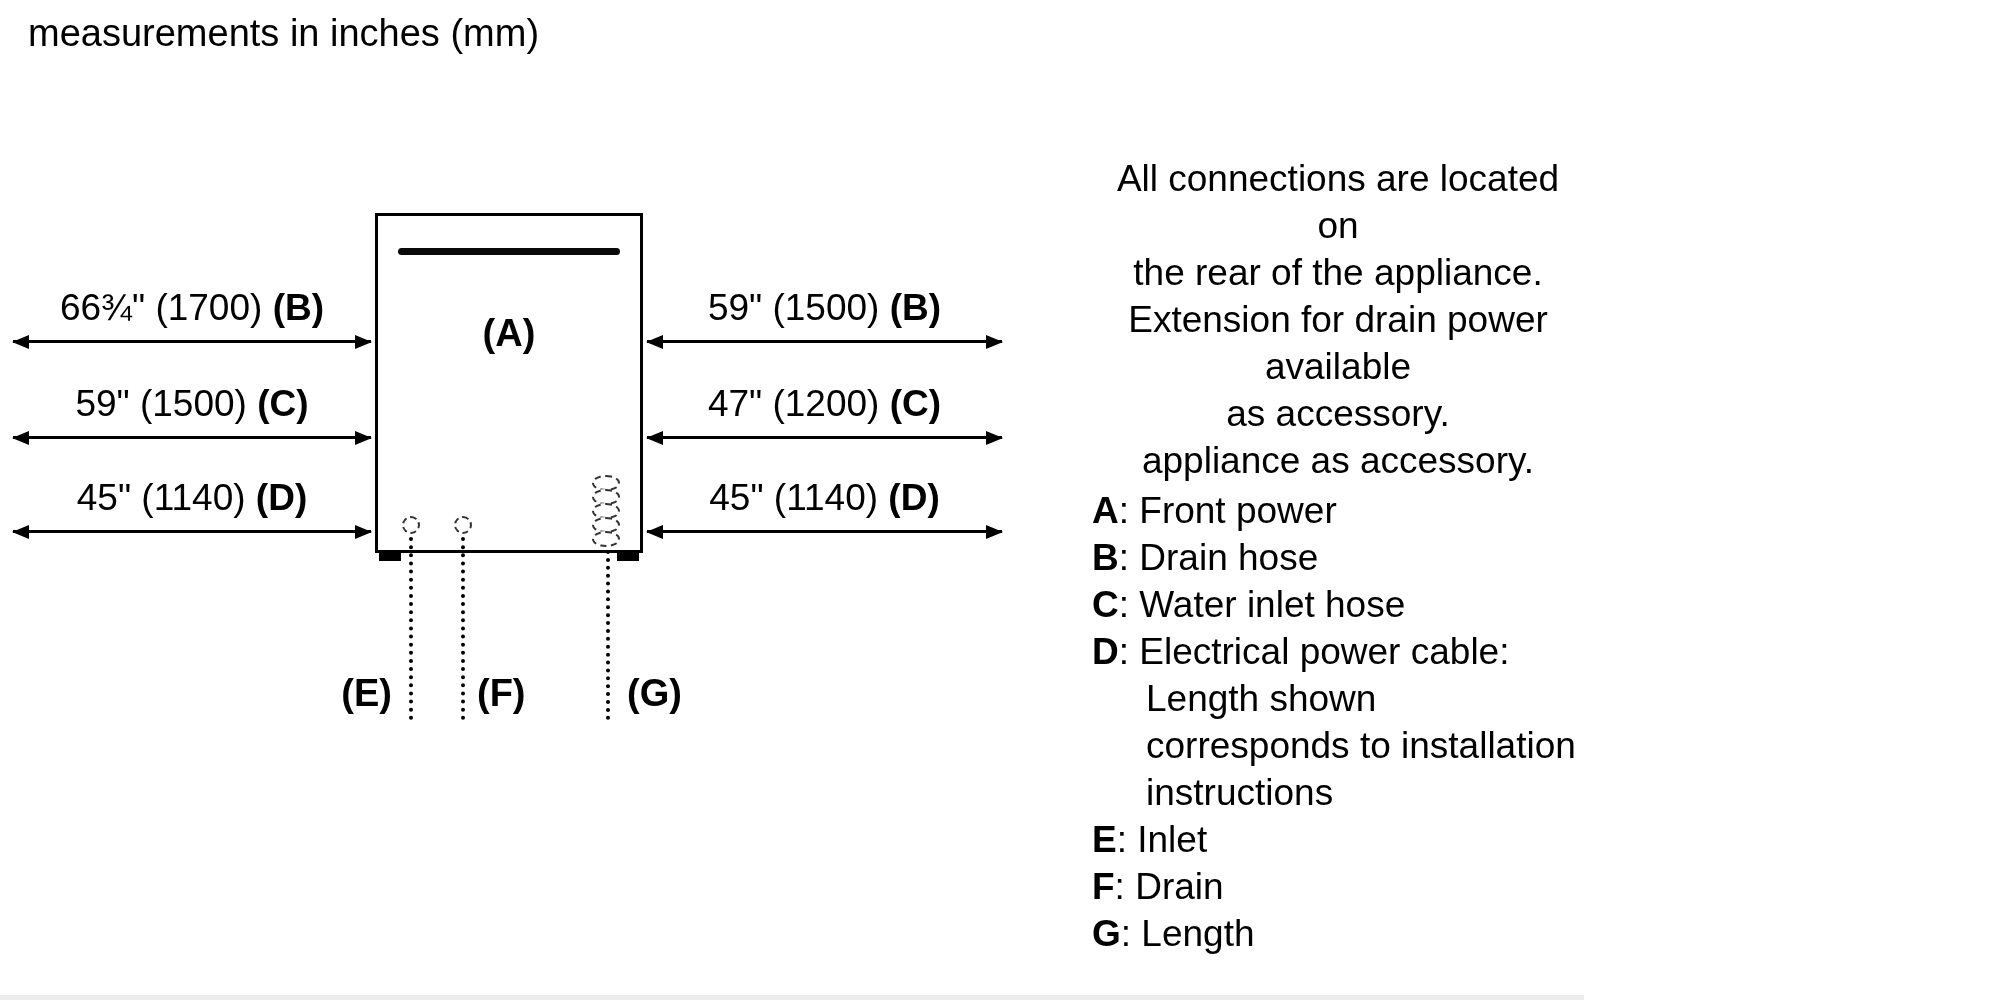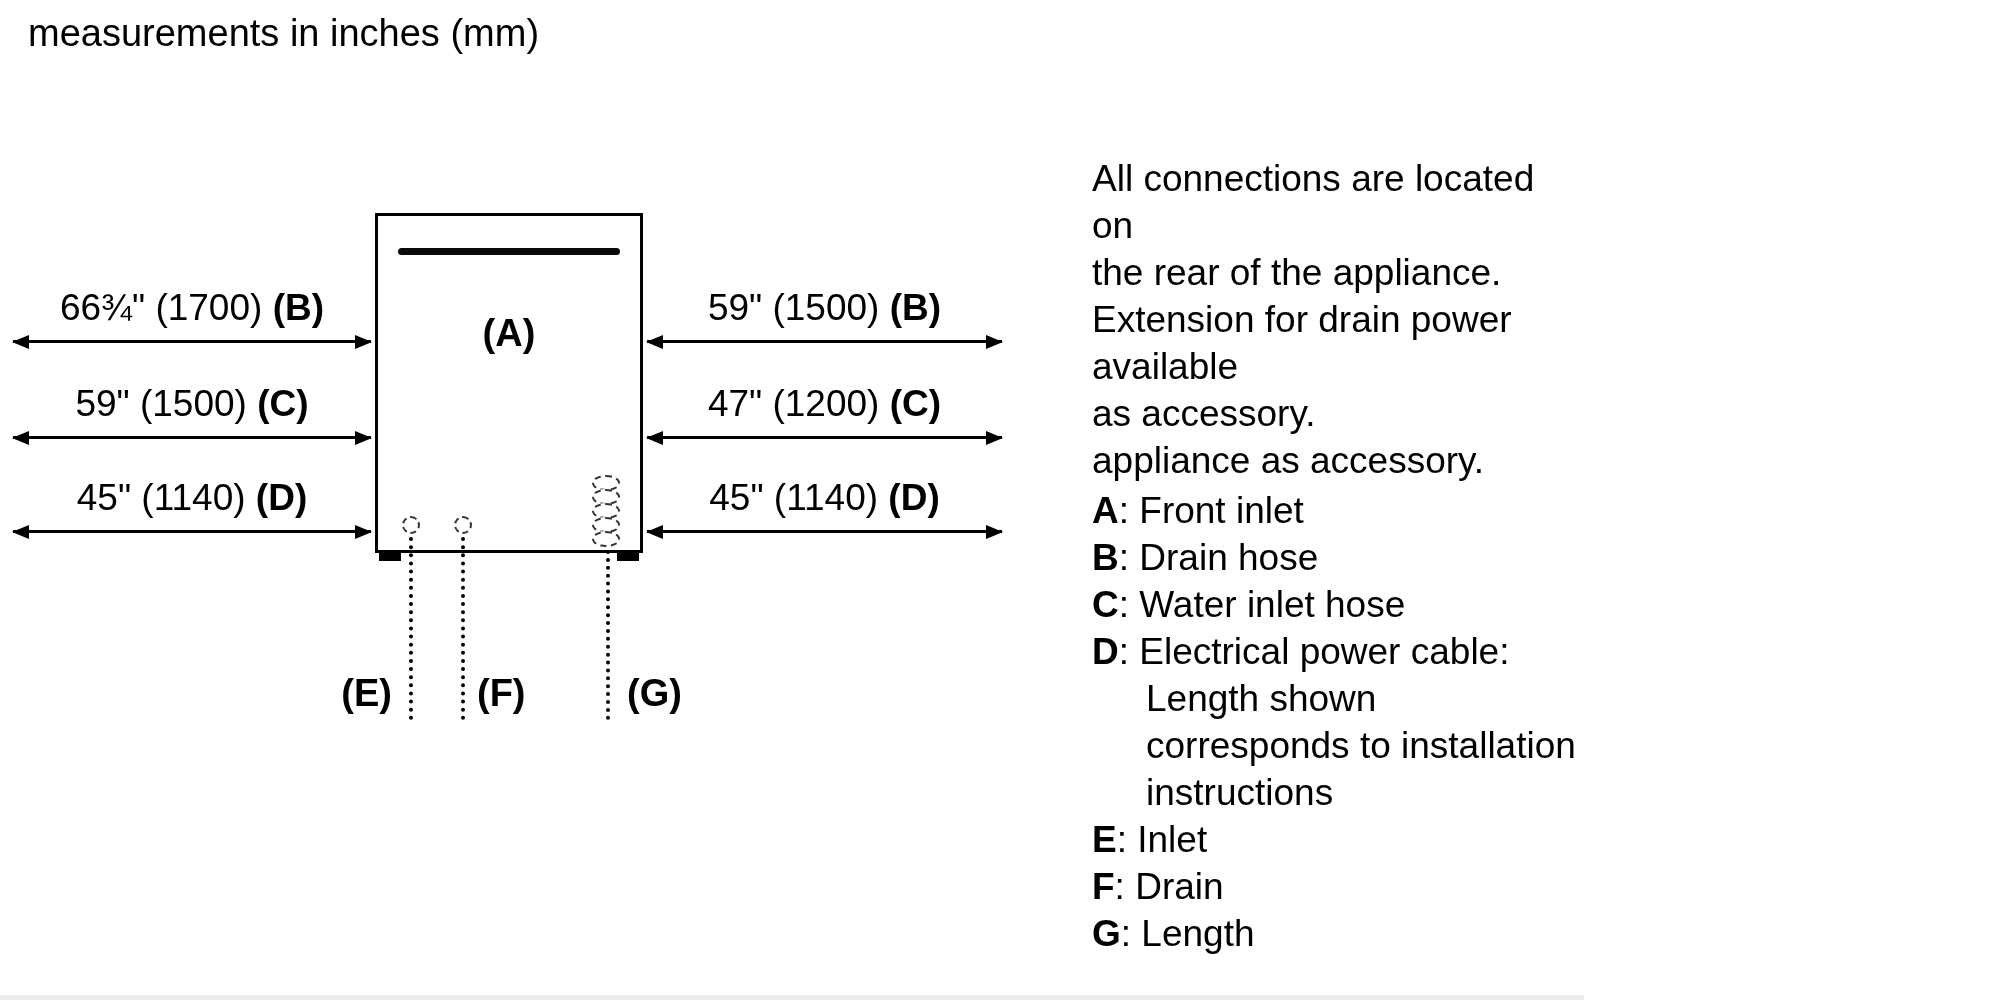--- a/index.html
+++ b/index.html
@@ -25,21 +25,21 @@
 
   
   .dotline { position:absolute; width:0; border-left:4px dotted #000; }
   .port { position:absolute; width:18px; height:18px; border:2px dashed #333; border-radius:50%; background:#fff; }
   .coil { position:absolute; left:592px; top:477px; width:28px; }
   .coil div { width:28px; height:16px; border:2px dashed #333; border-radius:50%; background:#fff; margin-top:-2px; }
   .blabel { position:absolute; font-weight:bold; font-size:38px; top:672px; white-space:nowrap; }
   .blabel.right-align { text-align:right; }
 
   
-  .notes { position:absolute; left:1092px; top:155px; font-size:37px; line-height:47px; }
+  .notes { position:absolute; left:1092px; top:155px; font-size:37px; line-height:47px;text-align:center; }
   .legend { position:absolute; left:1092px; top:487px; font-size:37px; line-height:47px; }
   .legend-item { padding-left:54px; text-indent:-54px; white-space:pre-line; }
   .lk { font-weight:bold; }
 
   .bottom-strip { position:absolute; left:0; bottom:0; width:100%; height:5px; background:#ececec; }
 </style>
 </head>
 <body>
 
 <div class="canvas">
@@ -109,21 +109,21 @@
 
   <div class="notes">
     <div>All connections are located on</div>
     <div>the rear of the appliance.</div>
     <div>Extension for drain power available</div>
     <div>as accessory.</div>
     <div>appliance as accessory.</div>
   </div>
 
   <div class="legend">
-    <div class="legend-item"><span class="lk">A</span><span>: Front inlet</span></div>
+    <div class="legend-item"><span class="lk">A</span><span>: Front power</span></div>
     <div class="legend-item"><span class="lk">B</span><span>: Drain hose</span></div>
     <div class="legend-item"><span class="lk">C</span><span>: Water inlet hose</span></div>
     <div class="legend-item"><span class="lk">D</span><span>: Electrical power cable: Length shown
 corresponds to installation instructions</span></div>
     <div class="legend-item"><span class="lk">E</span><span>: Inlet</span></div>
     <div class="legend-item"><span class="lk">F</span><span>: Drain</span></div>
     <div class="legend-item"><span class="lk">G</span><span>: Length</span></div>
   </div>
 
   <div class="bottom-strip"></div>

